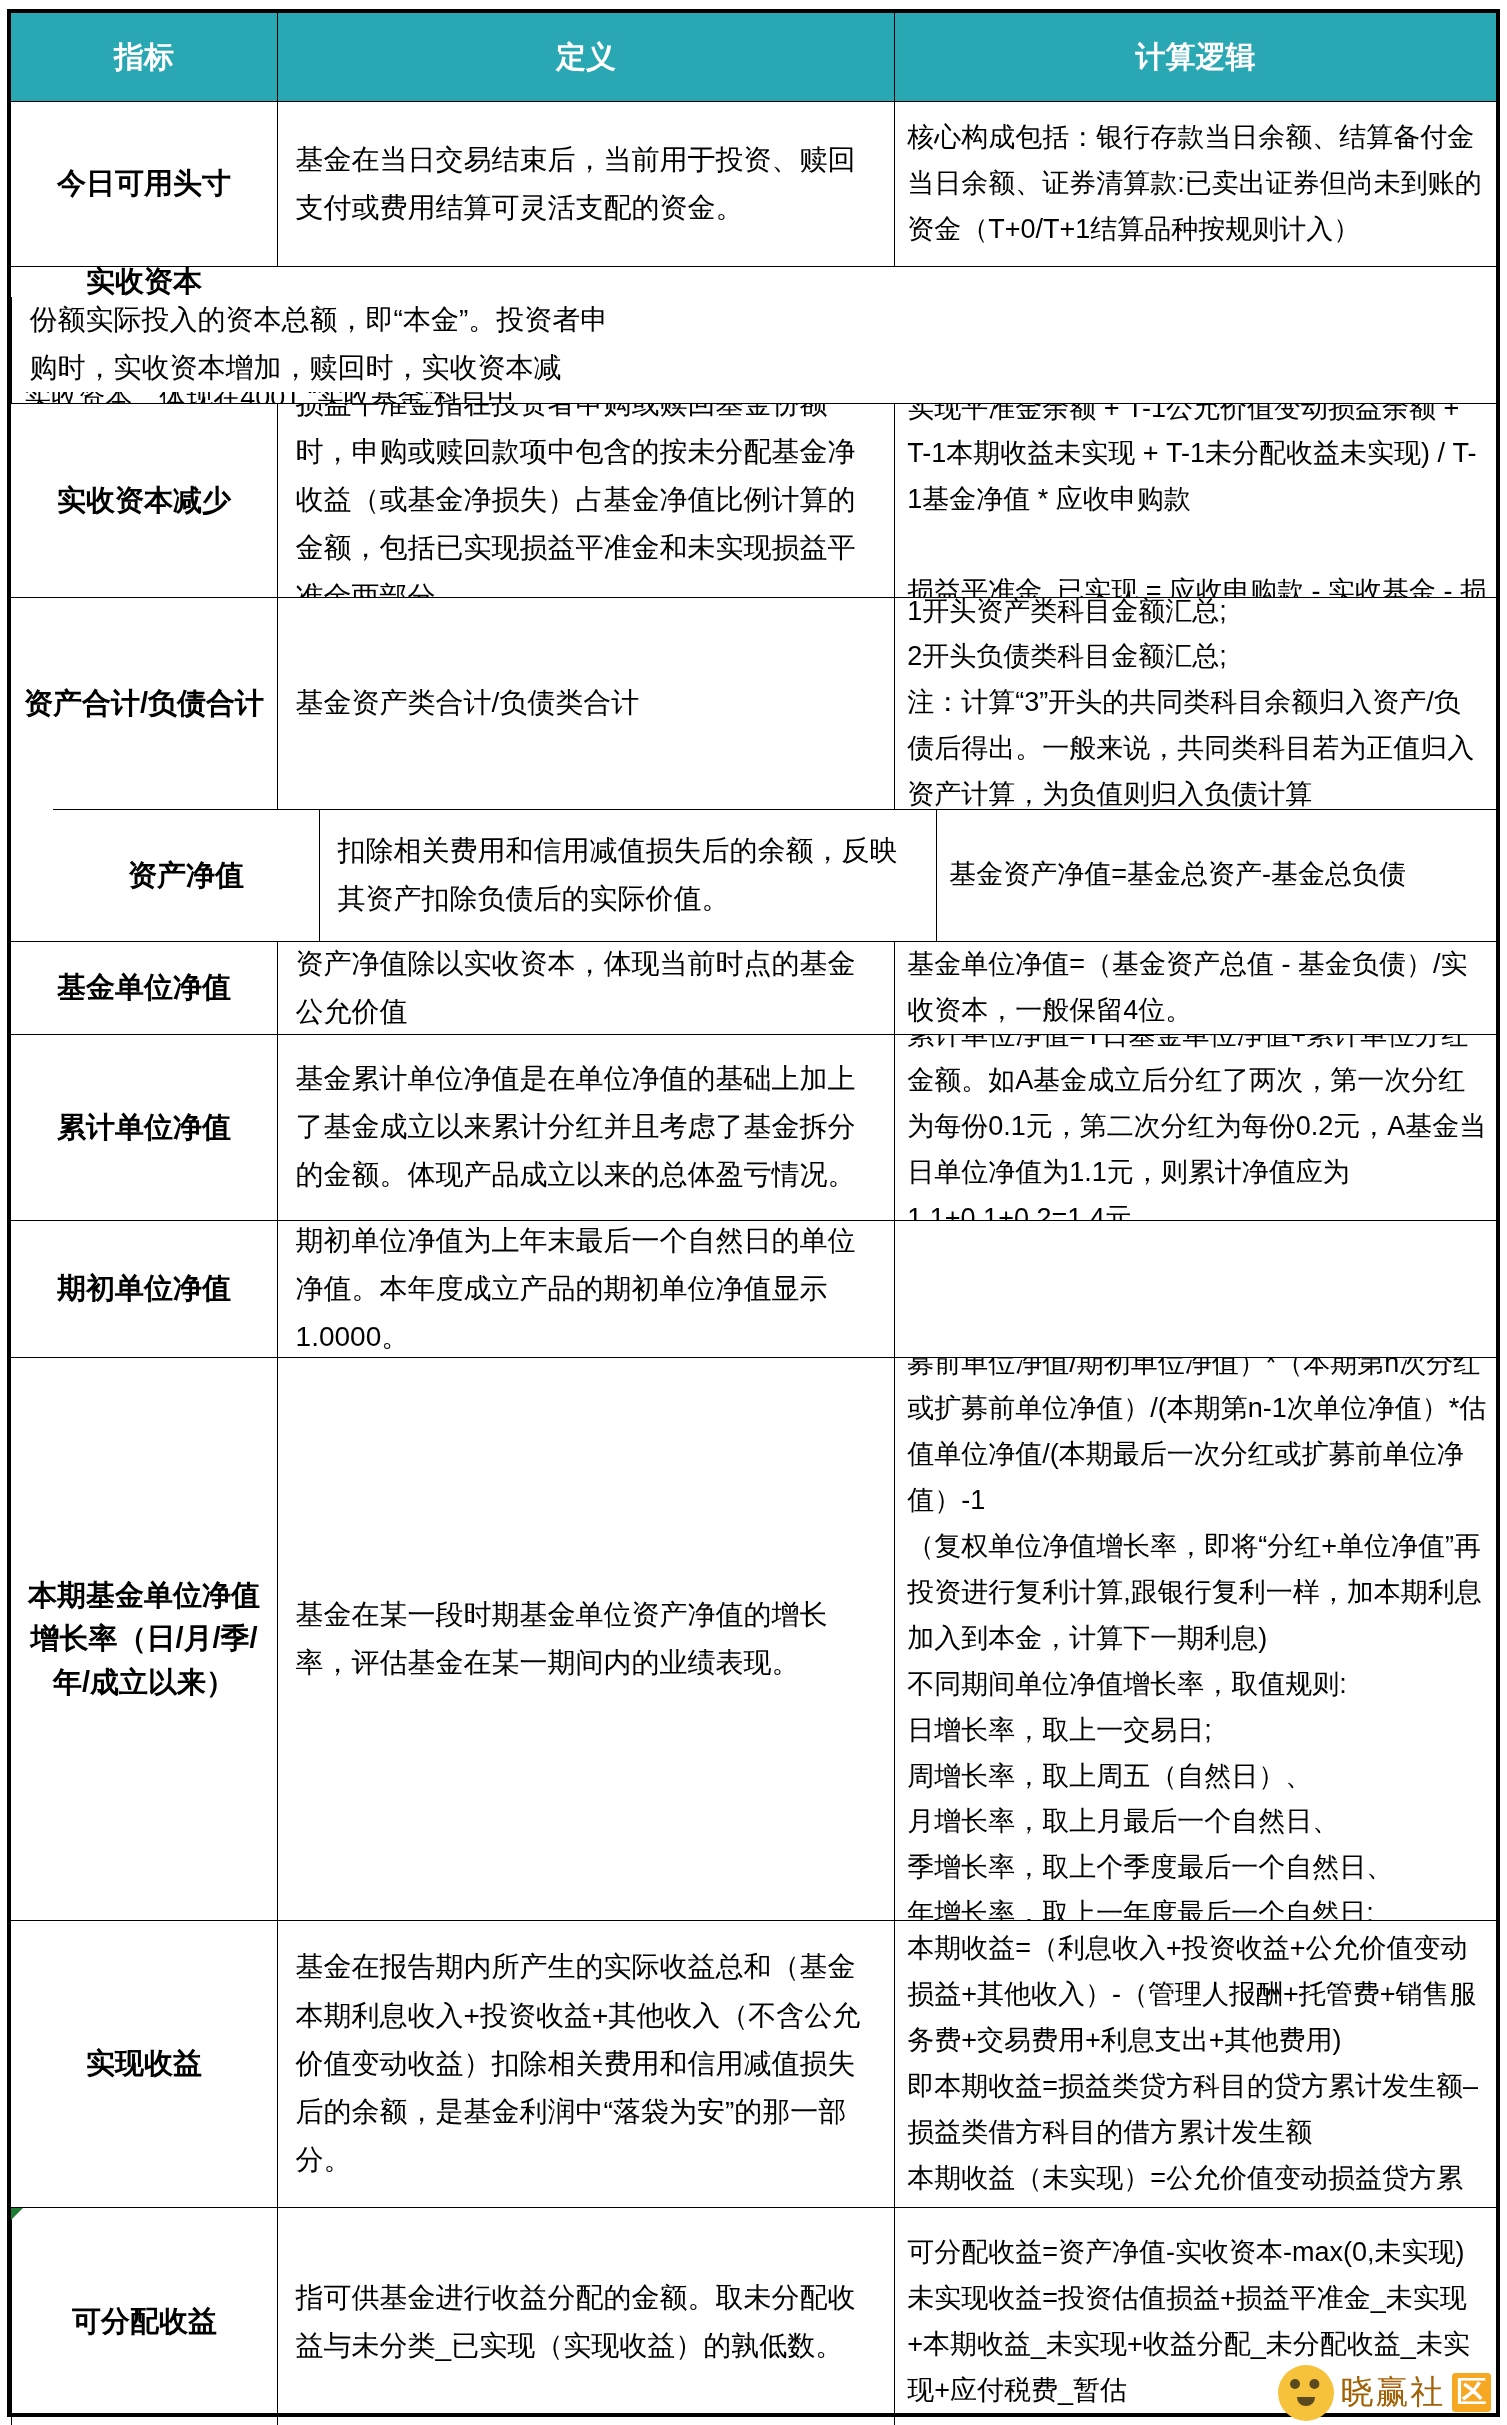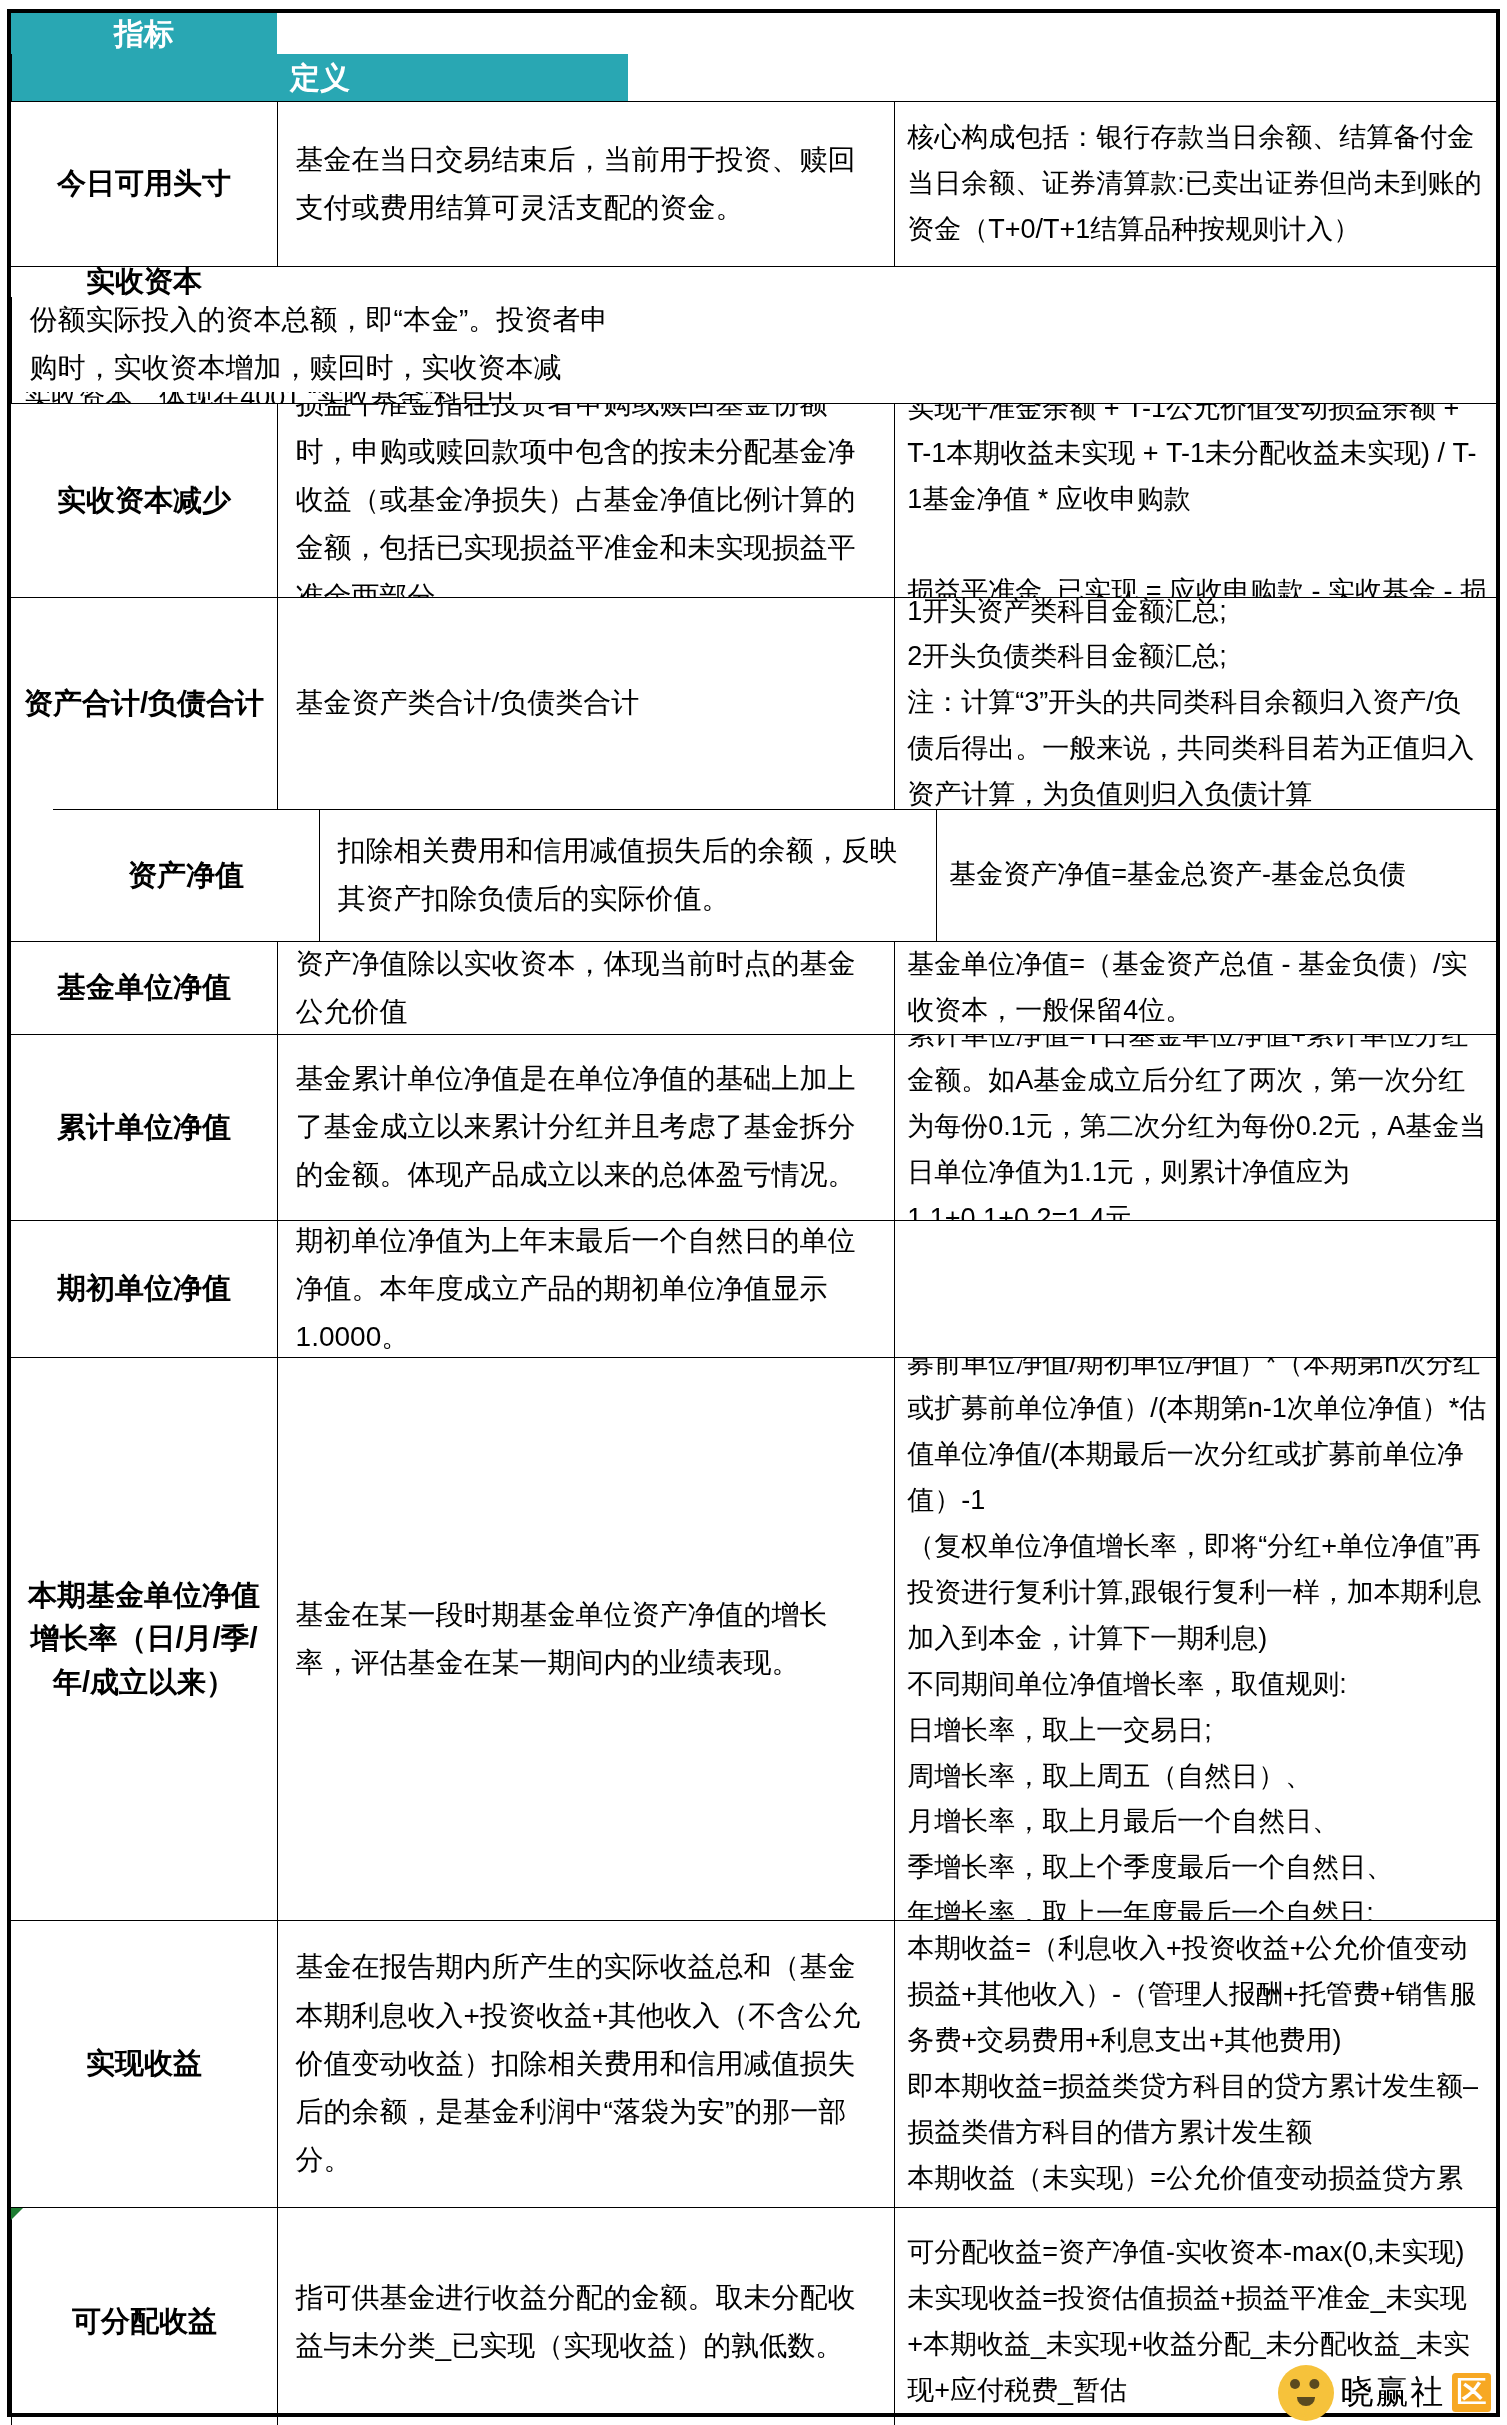--- a/index.html
+++ b/index.html
@@ -7,39 +7,39 @@
   .page{width:1507px;height:2426px;position:relative;background:#fff;box-sizing:border-box;padding:8.8px 7px;}
   .tbl{width:100%;height:2408px;border:4.4px solid #000;box-sizing:border-box;display:flex;flex-direction:column;background:#fff;}
   .trow{display:flex;border-top:1.8px solid #000;box-sizing:border-box;flex:none;}
   .trow:first-child{border-top:none;}
   .cell{box-sizing:border-box;border-left:1.8px solid #000;display:flex;align-items:center;overflow:hidden;}
   .cell:first-child{border-left:none;}
   .c1{width:266px;justify-content:center;text-align:center;font-weight:bold;font-size:29px;line-height:1.5;padding:5.3px 12.3px;}
   .c2{width:617px;font-size:28px;line-height:1.72;padding:5.3px 14px 5.3px 17.6px;text-align:left;}
   .c3{width:604px;flex:1;font-size:27px;line-height:1.7;padding:5.3px 8.8px 5.3px 12.3px;text-align:left;}
   .pre{white-space:pre-line;}
-  .thead{height:88px;border-top:none;flex-direction:column;}
+  .thead{height:88px;border-top:none;}
   .thead .cell{background:#29A7B3;color:#fff;font-weight:bold;font-size:30px;justify-content:center;text-align:center;padding:0;}
   .r1{height:165px;}
   .r2{height:137px;flex-direction:column;}
   .r3{height:194px;}
   .r4{height:212px;}
   .r5{height:132px;margin-left:42px;}
   .r6{height:93px;}
   .r7{height:186px;}
   .r8{height:137px;}
   .r9{height:563px;}
   .r10{height:287px;}
   .r11{height:229px;position:relative;}
   .corner-marker{position:absolute;left:0;top:0;width:0;height:0;border-top:12.3px solid #1e7d32;border-right:12.3px solid transparent;}
   .watermark{position:absolute;right:16px;bottom:5.3px;display:flex;align-items:center;gap:7px;}
   .wm-mascot{width:56px;height:56px;border-radius:50%;background:#F6C23B;position:relative;flex:none;}
   .wm-mascot::before{content:"";position:absolute;left:12.3px;top:14px;width:10.6px;height:10.6px;border-radius:50%;background:#5b4a1f;box-shadow:19.4px 0 0 #5b4a1f;}
   .wm-mascot::after{content:"";position:absolute;left:19.4px;top:32px;width:17.6px;height:8.8px;border-radius:0 0 8.8px 8.8px;background:#5b4a1f;}
-  .wm-text{font-size:33px;color:#000000;letter-spacing:1.8px;}
+  .wm-text{font-size:33px;color:#a16207;letter-spacing:1.8px;}
   .wm-badge{width:39px;height:39px;background:#F7A823;color:#fff;font-size:30px;font-weight:bold;display:flex;align-items:center;justify-content:center;border-radius:3.5px;}
 </style>
 </head>
 <body>
 
 <div class="page">
   <div class="tbl">
 
     <div class="trow thead">
       <div class="cell c1">指标</div>

